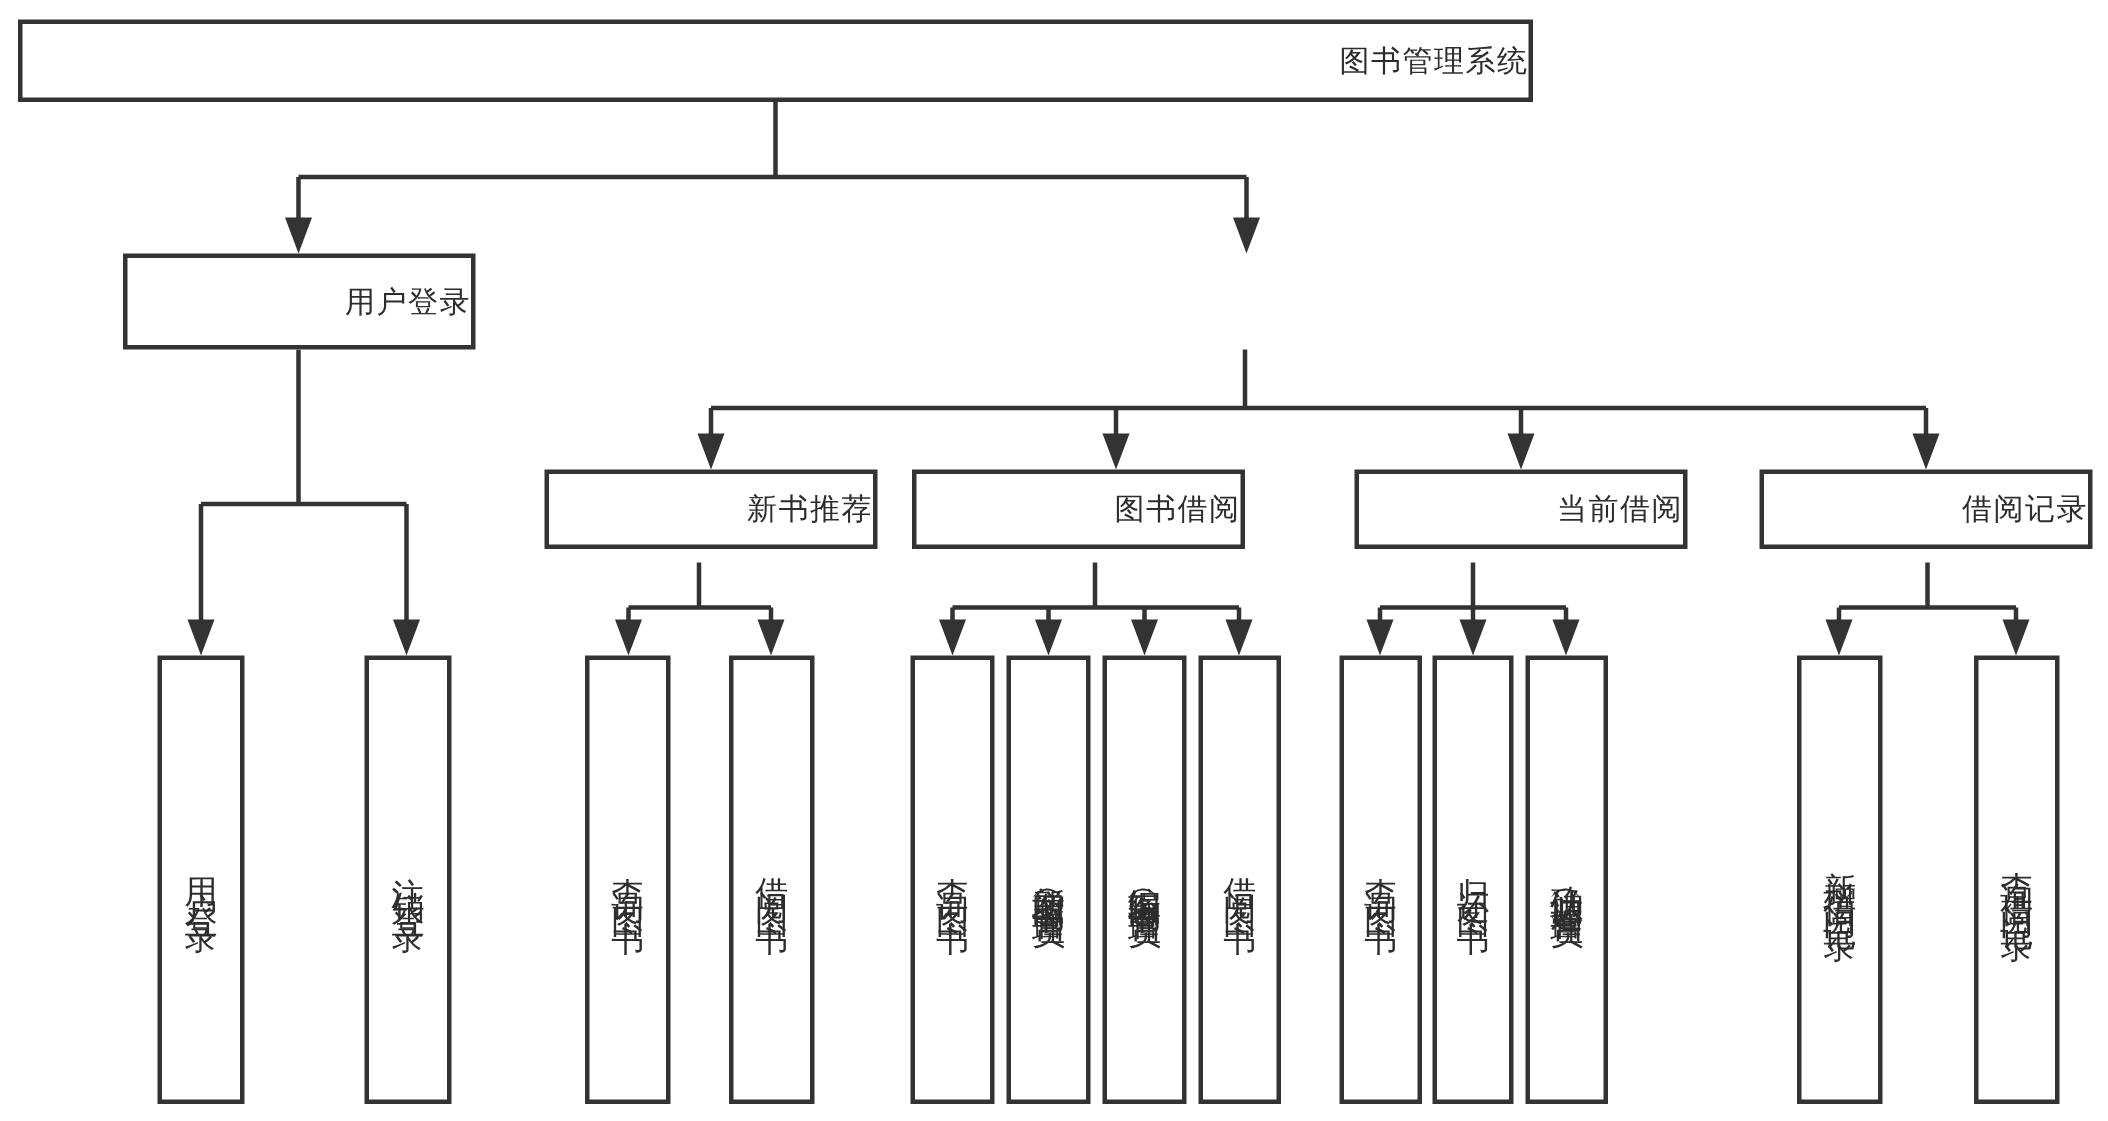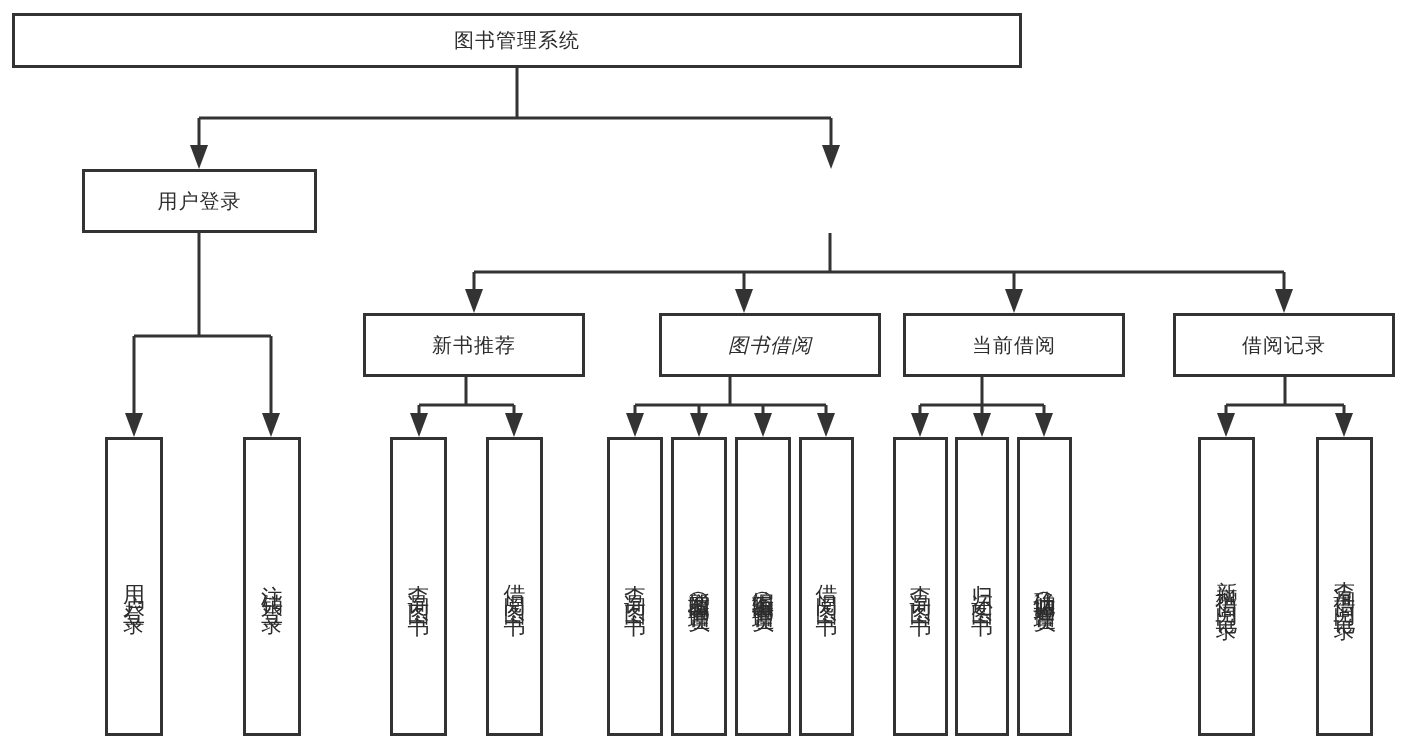--- a/index.html
+++ b/index.html
@@ -15,24 +15,24 @@
     overflow:hidden;
   }
   #connector-svg{position:absolute;left:0;top:0;width:1405px;height:747px;}
   #connector-svg .ln{stroke:var(--line-color);stroke-width:3;fill:none;}
   #connector-svg .ah{fill:var(--line-color);stroke:none;}
   .box{
     position:absolute;box-sizing:border-box;border:3px solid var(--line-color);
     background:var(--bg-color);display:flex;align-items:center;justify-content:center;
     color:var(--text-color);
   }
-  .hbox{font-size:20px;letter-spacing:1px;}
+  .hbox{font-size:20px;letter-spacing:1px;justify-content:flex-end;}
   .root-box{left:12px;top:13px;width:1010px;height:55px;}
   .lvl1{top:169px;width:235px;height:64px;}
-  .lvl2{top:313px;width:222px;height:64px;}
+  .lvl2{top:313px;width:222px;height:53px;}
   .leaf{top:437px;height:299px;}
   .leaf-text{
     writing-mode:vertical-rl;text-orientation:mixed;
     font-size:22px;line-height:1;white-space:nowrap;
   }
   #watermark{
     position:absolute;left:1186px;top:714px;font-size:18px;
     color:var(--watermark-color);z-index:5;letter-spacing:0.5px;opacity:0.9;
   }
 </style>
@@ -81,21 +81,21 @@
     <span>图书管理系统</span>
   </div>
 
   <div class="box hbox lvl1" style="left:82px;">
     <span>用户登录</span>
   </div>
 
   <div class="box hbox lvl2" style="left:363px;">
     <span>新书推荐</span>
   </div>
-  <div class="box hbox lvl2" style="left:659px;font-style:italic;">
+  <div class="box hbox lvl2" style="left:608px;">
     <span>图书借阅</span>
   </div>
   <div class="box hbox lvl2" style="left:903px;">
     <span>当前借阅</span>
   </div>
   <div class="box hbox lvl2" style="left:1173px;">
     <span>借阅记录</span>
   </div>
 
   <div class="box leaf" style="left:105px;width:58px;">

